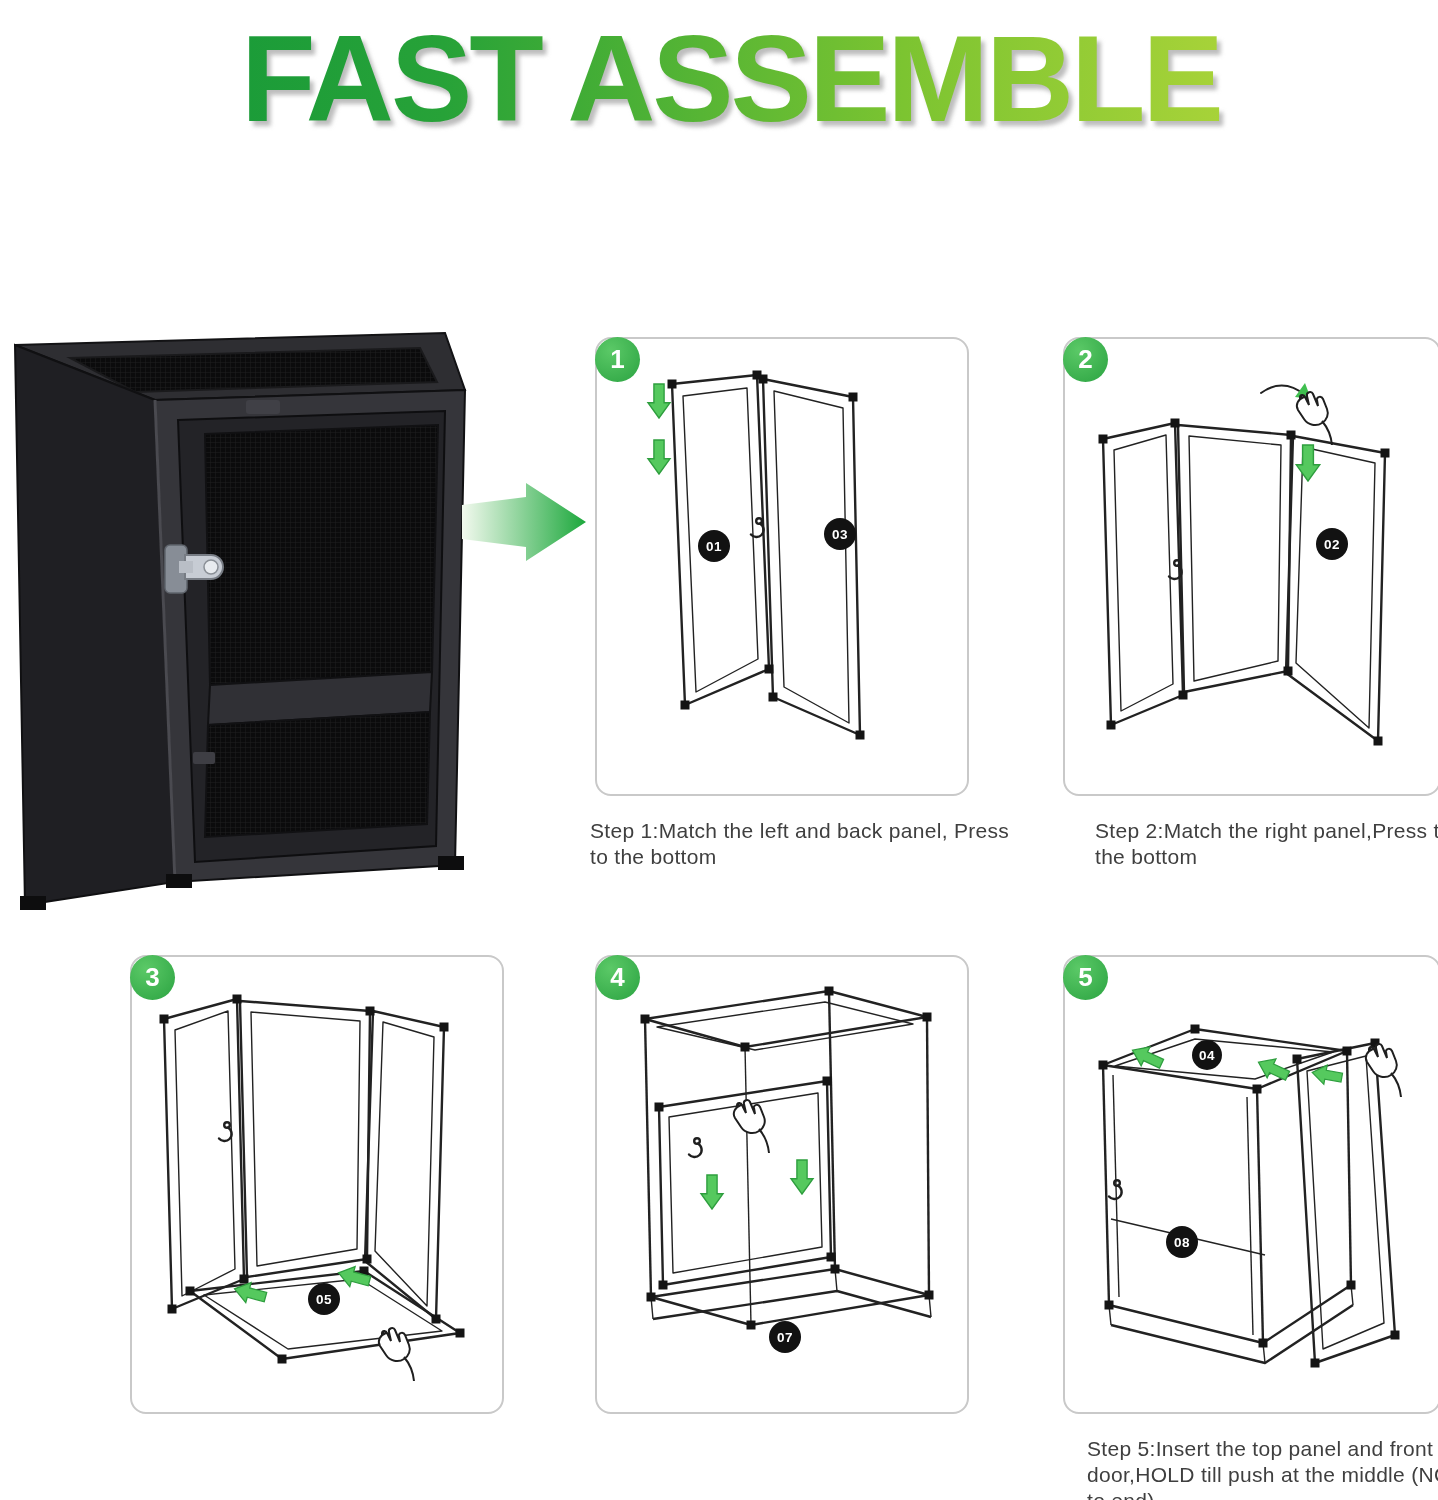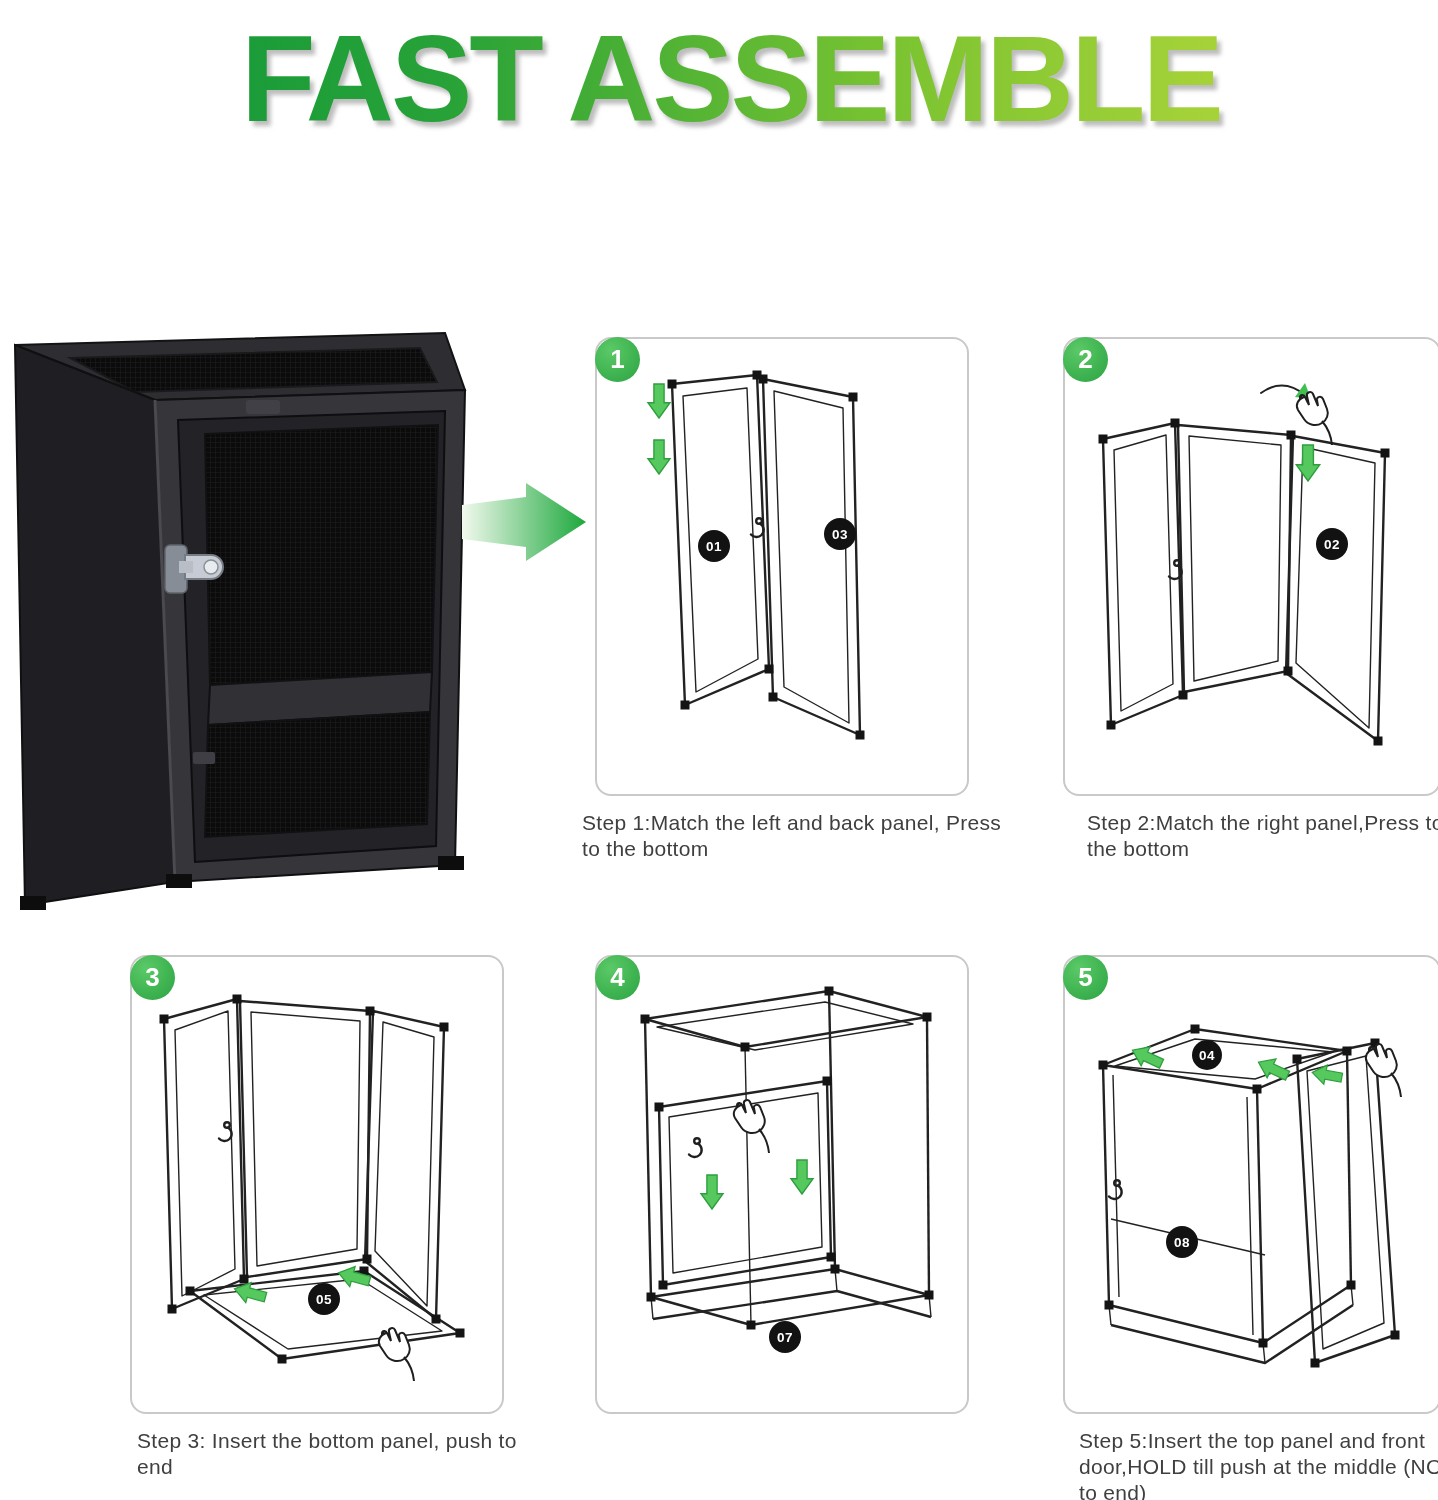--- a/index.html
+++ b/index.html
@@ -8,21 +8,21 @@
   .title{position:absolute;left:0;top:0;width:100%;margin:12px;text-align:center;
          font-size:122px;font-weight:bold;letter-spacing:-3px;line-height:1.1;
          background:linear-gradient(90deg,#0e9539 0%,#27a238 30%,#7cc431 62%,#c6dd3e 100%);
          -webkit-background-clip:text;background-clip:text;color:transparent;
          filter:drop-shadow(4px 5px 2px rgba(135,135,135,.55));}
   .panel{position:absolute;border:2px solid #c9c9c9;border-radius:16px;background:#fff;}
   .step-badge{position:absolute;left:-2px;top:-2px;width:45px;height:45px;border-radius:50%;
          background:radial-gradient(circle at 35% 30%,#5bc967,#2ba341);color:#fff;
          font-weight:bold;font-size:26px;display:flex;align-items:center;justify-content:center;z-index:2;}
   .drawing{position:absolute;left:0;top:0;width:100%;height:100%;}
-  .caption{position:absolute;font-size:21px;line-height:26px;color:#3f3f3f;margin:4px;letter-spacing:.3px;}
+  .caption{position:absolute;font-size:21px;line-height:26px;color:#3f3f3f;margin:12px;letter-spacing:.3px;}
   
   .f{fill:none;stroke:#222;stroke-width:2.4;stroke-linejoin:round;}
   .fi{fill:none;stroke:#222;stroke-width:1.4;stroke-linejoin:round;}
   .thin{fill:none;stroke:#222;stroke-width:2;stroke-linecap:round;}
   .cn rect{fill:#141414;}
   .ga{fill:#55c95e;stroke:#2e9e3e;stroke-width:1.6;}
   .plabel circle{fill:#121212;}
   .plabel text{fill:#fff;font-size:13.5px;font-weight:bold;text-anchor:middle;
          font-family:"Liberation Sans",sans-serif;letter-spacing:.5px;}
 </style>
@@ -267,16 +267,15 @@
       </g>
       <g class="plabel" transform="translate(117,285)">
         <circle r="16"></circle>
           <text y="5">08</text>
       </g>
     </svg>
   </section>
 
   <p class="caption" style="left:578px;top:806px;width:420px">Step 1:Match the left and back panel, Press to the bottom</p>
   <p class="caption" style="left:1083px;top:806px;width:380px">Step 2:Match the right panel,Press to the bottom</p>
-  <p class="caption" style="left:133px;top:1424px;width:400px">Step 3: Insert the bottom panel, push to end</p>
   <p class="caption" style="left:1075px;top:1424px;width:400px">Step 5:Insert the top panel and front door,HOLD till push at the middle (NOT to end)</p>
 
 </div>
 
 </body></html>

